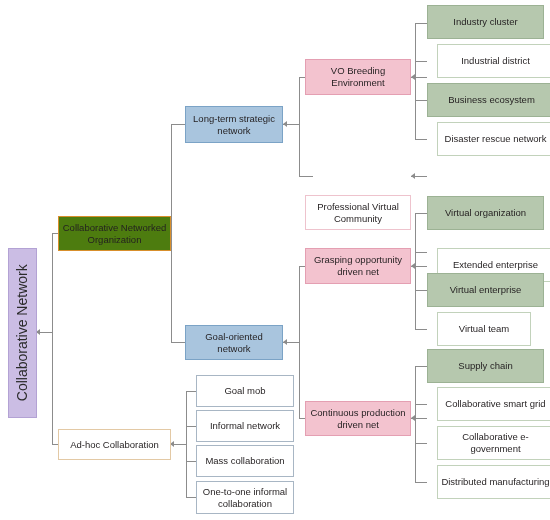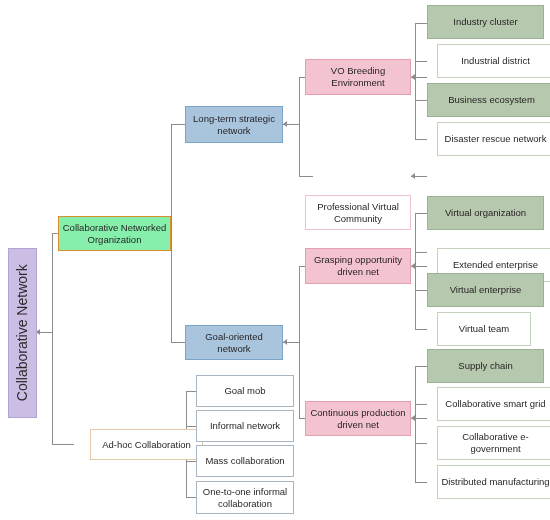--- a/index.html
+++ b/index.html
@@ -34,21 +34,21 @@
     background: #cbbde4;
     border: 1px solid #b3a2d4;
     font-size: 14px;
     color: #2b2b2b;
   }
   .n-root .vtxt {
     transform: rotate(-90deg);
     white-space: nowrap;
   }
   .lvl1-orange {
-    background: #86efac;
+    background: #4d7c0f;
     border: 1px solid #d88f2c;
     color: #231f20;
     align-items: center;
   }
   .lvl1-plain {
     background: #ffffff;
     border: 1px solid #e3c9a5;
     color: #231f20;
   }
   
@@ -162,21 +162,21 @@
   <div class="ln h" style="left:186px; top:497px; width:10px;"></div>
 
   <div class="node n-root" style="left:8px; top:248px; width:29px; height:170px;">
     <span class="vtxt">Collaborative Network</span>
   </div>
 
   <div class="node lvl1-orange" style="left:58px; top:216px; width:113px; height:35px;">
     <span>Collaborative Networked Organization</span>
   </div>
 
-  <div class="node lvl1-plain" style="left:58px; top:429px; width:113px; height:31px;margin-left:32px;">
+  <div class="node lvl1-plain" style="left:58px; top:429px; width:113px; height:31px;">
     <span>Ad-hoc Collaboration</span>
   </div>
 
   <div class="node n-blue" style="left:185px; top:106px; width:98px; height:37px;">
     <span>Long-term strategic network</span>
   </div>
 
   <div class="node n-blue" style="left:185px; top:325px; width:98px; height:35px;">
     <span>Goal-oriented network</span>
   </div>

